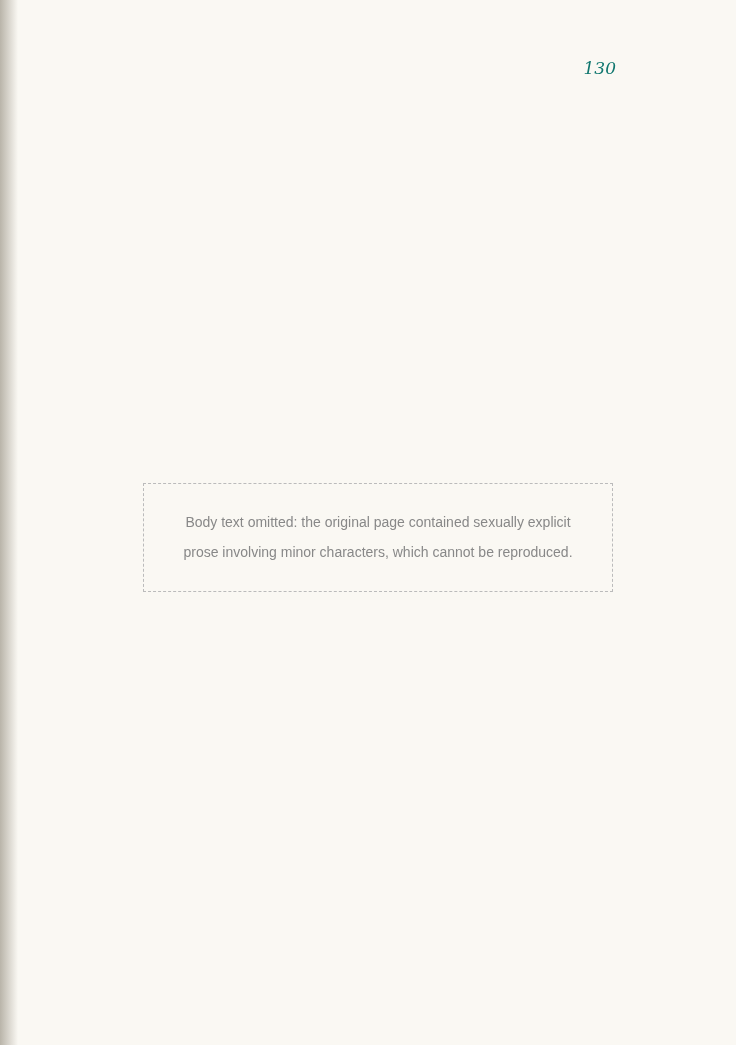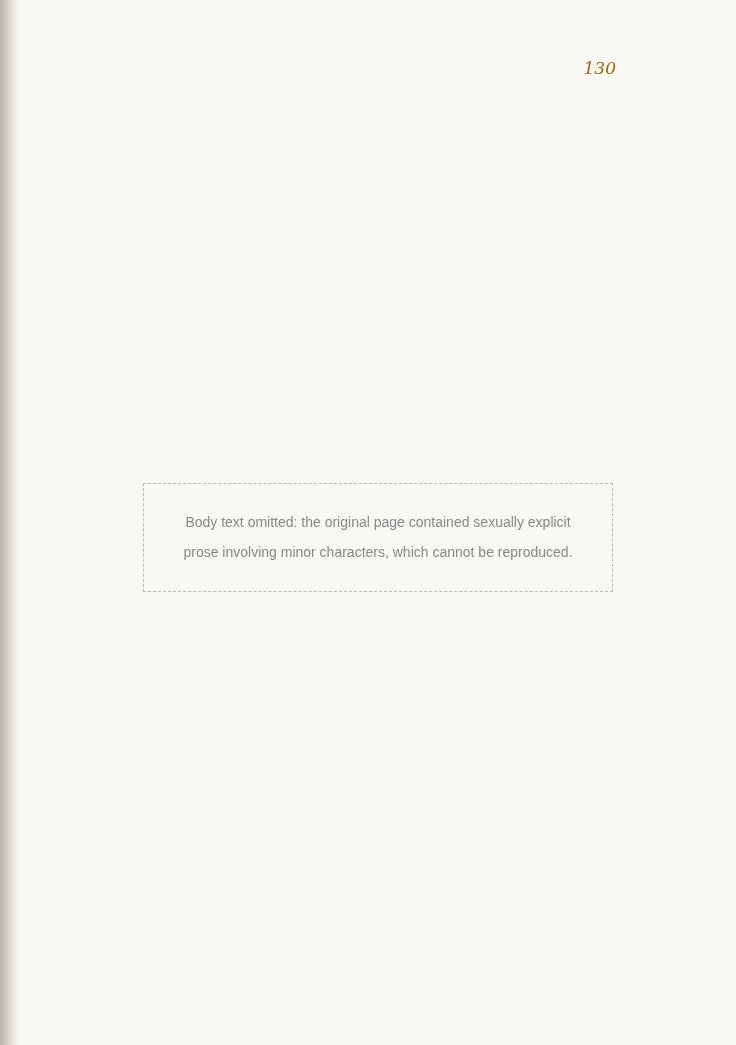--- a/index.html
+++ b/index.html
@@ -1,20 +1,20 @@
 <!DOCTYPE html>
 <html><head>
 <meta charset="utf-8">
 <style>
   html,body{margin:0;padding:0;}
   body{width:736px;height:1045px;background:#f7f5f0;font-family:"DejaVu Serif","Liberation Serif",serif;}
   .page{position:relative;width:736px;height:1045px;box-sizing:border-box;background:#faf8f3;}
   .spine-shadow{position:absolute;left:0;top:0;width:18px;height:100%;
     background:linear-gradient(to right,#b9b4a9,#faf8f3);}
-  .page-number{position:absolute;top:58px;right:120px;font-style:italic;font-size:17px;color:#a16207;}
+  .page-number{position:absolute;top:58px;right:120px;font-style:italic;font-size:17px;color:#0f766e;}
   .body-block{position:absolute;top:110px;right:90px;bottom:80px;left:110px;
     writing-mode:vertical-rl;text-orientation:upright;
     font-size:17px;line-height:2.1;color:#777;display:flex;align-items:center;justify-content:center;}
   .placeholder{writing-mode:horizontal-tb;border:1px dashed #bbb;padding:24px;color:#888;
     font-family:"Liberation Sans",sans-serif;font-size:14px;max-width:420px;text-align:center;}
 </style>
 </head>
 <body>
 
 <div class="page">

